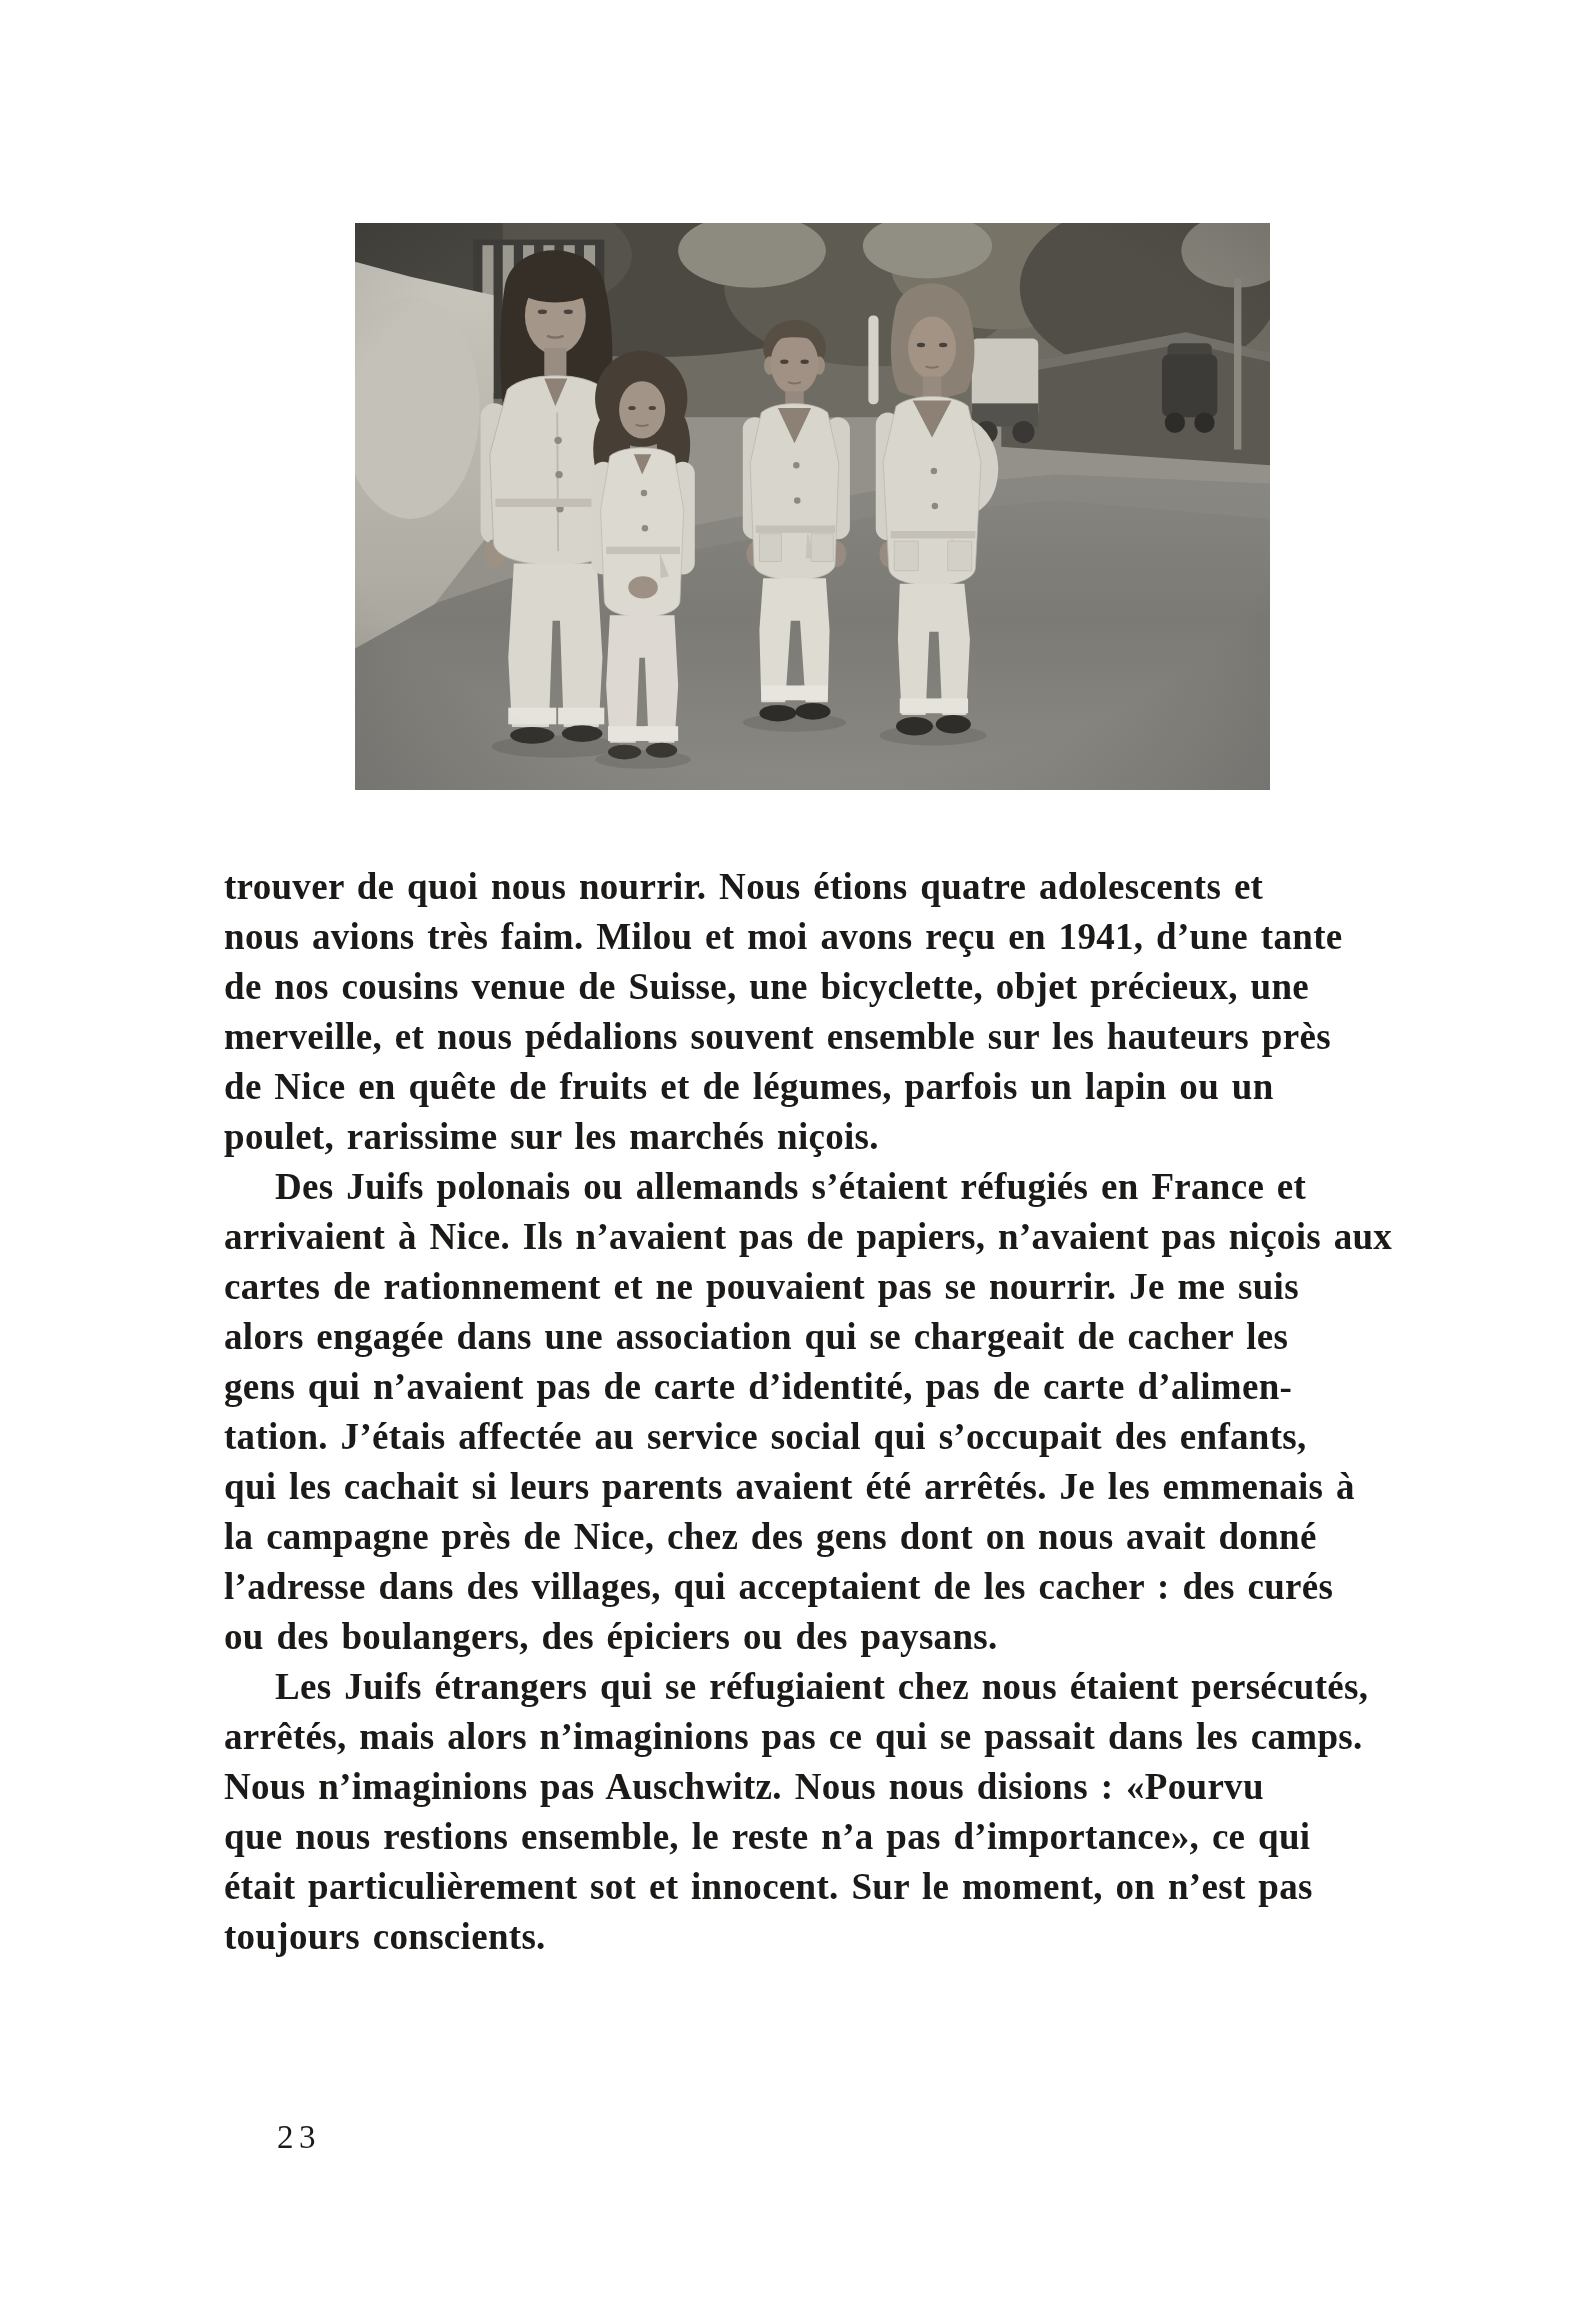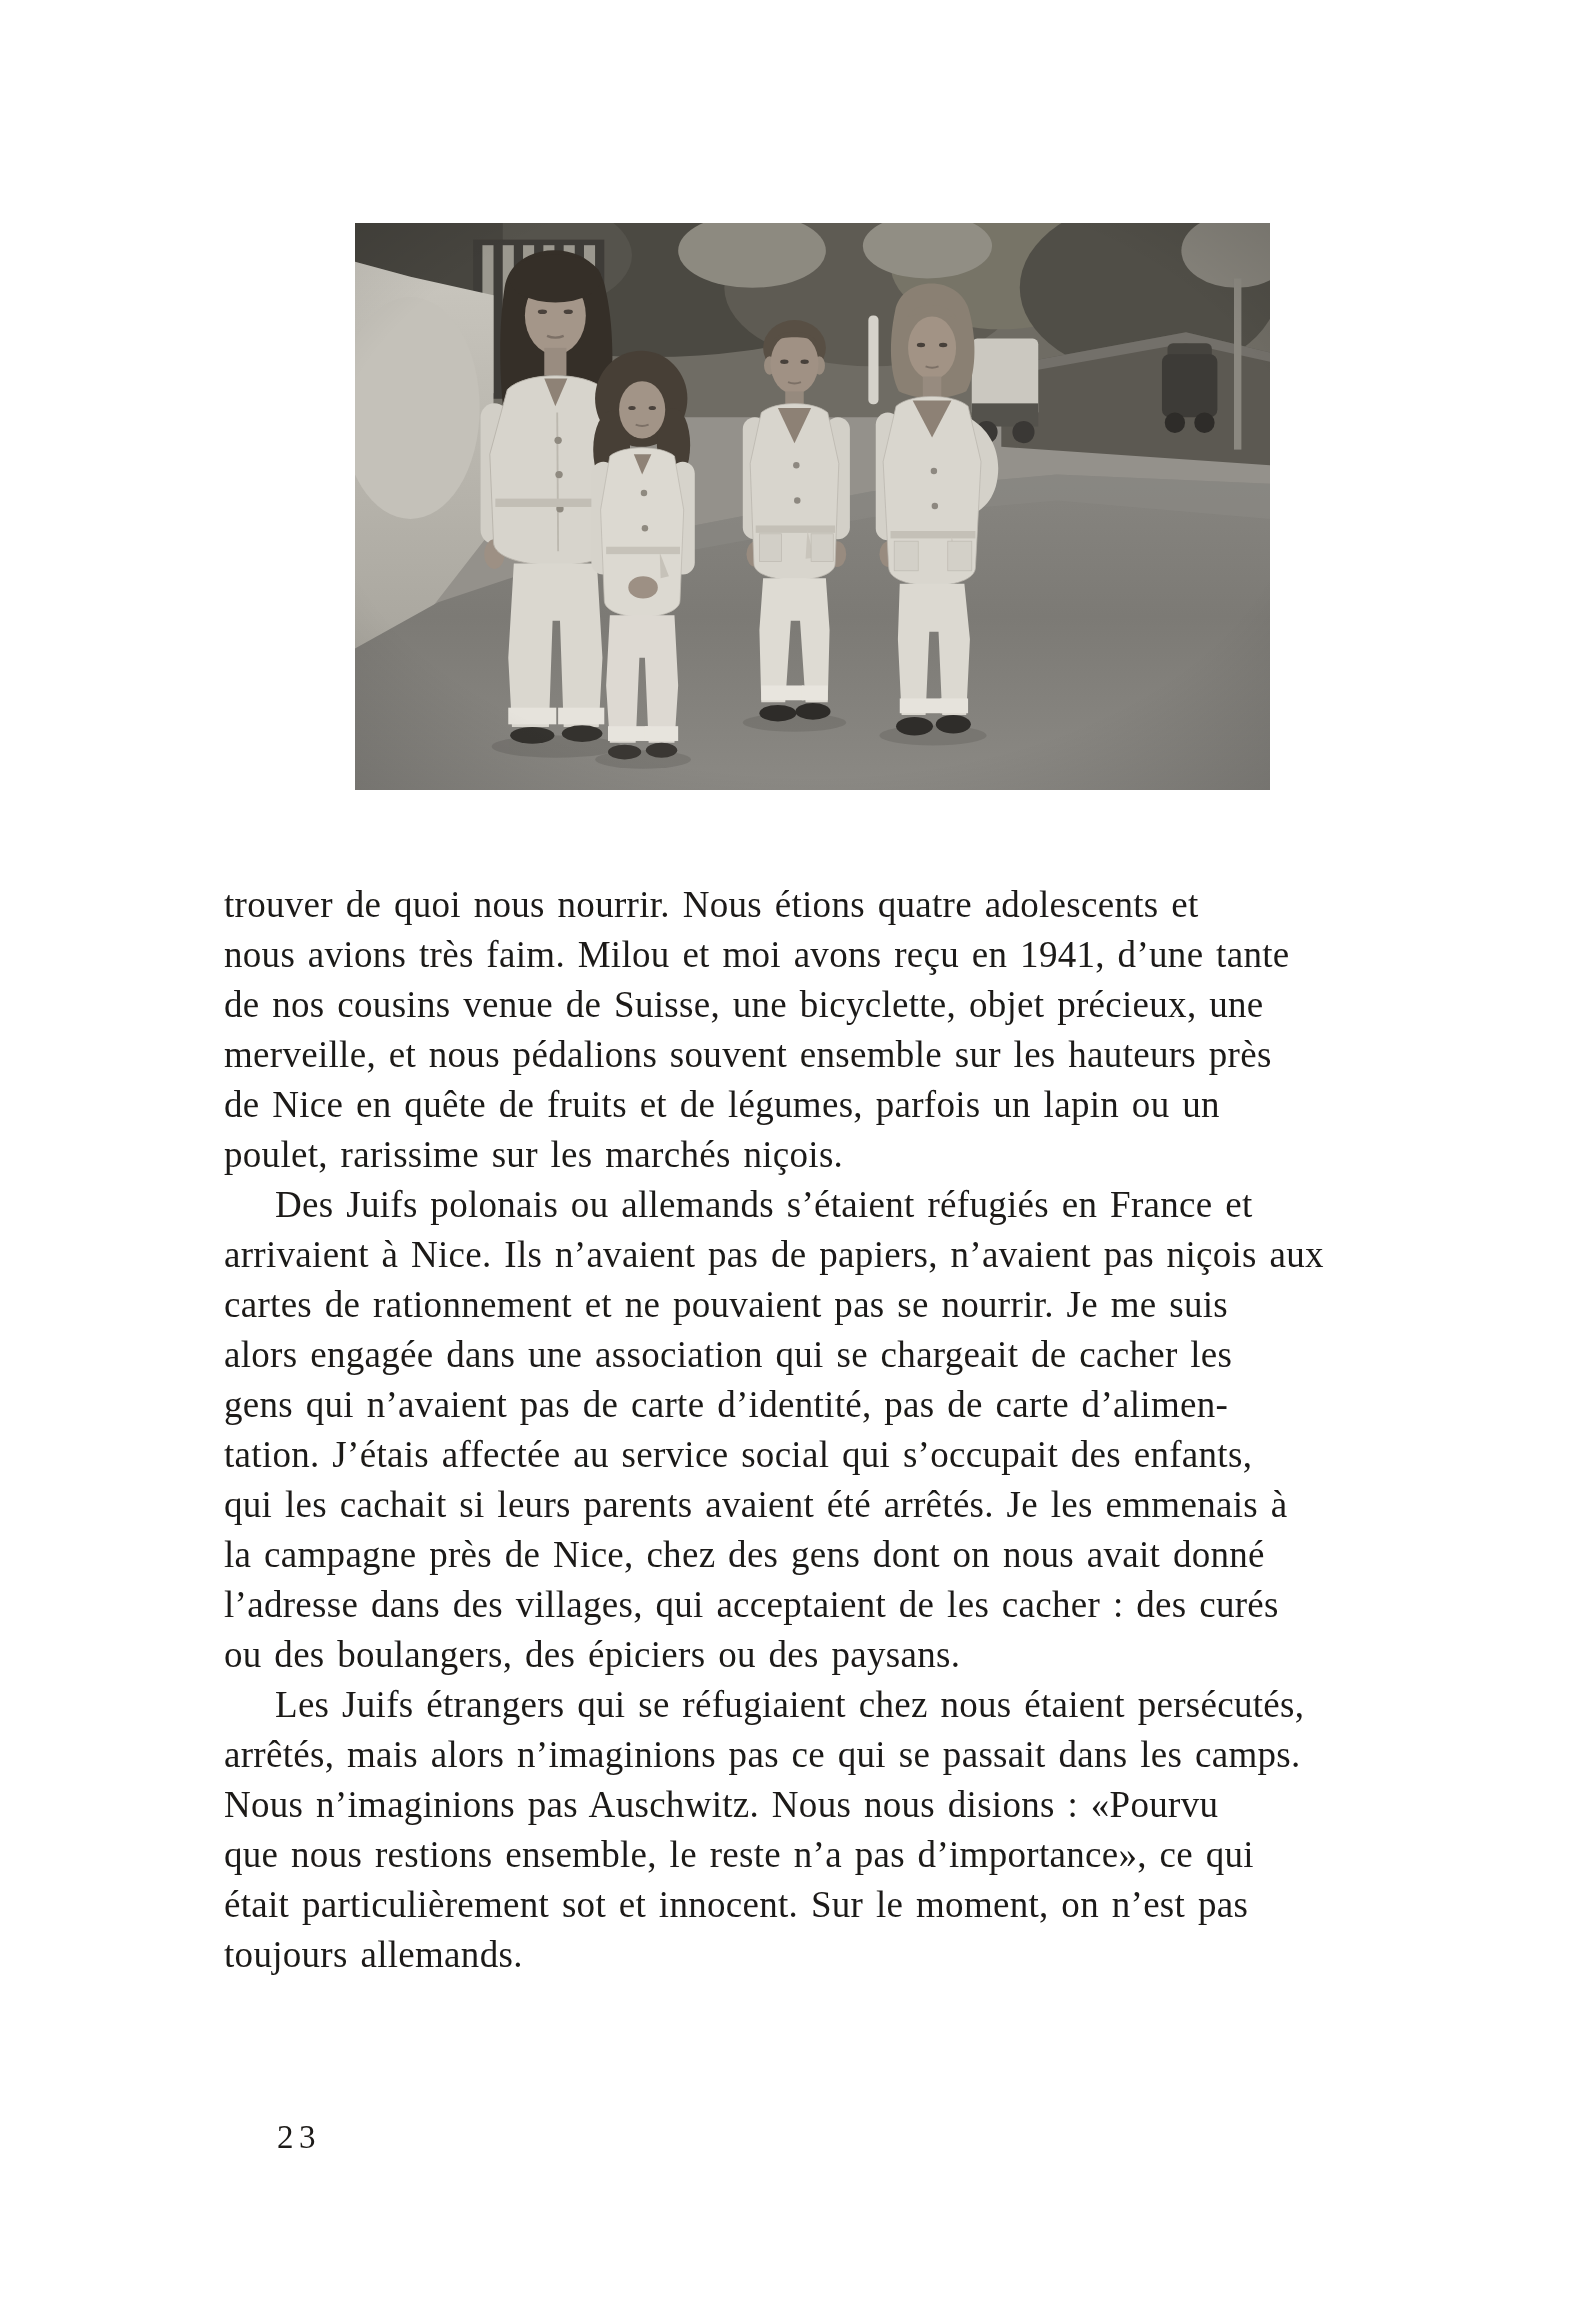--- a/index.html
+++ b/index.html
@@ -23,22 +23,23 @@
     height: 567px;
     margin: 0;
     overflow: hidden;
   }
   .photo-figure svg { display: block; width: 100%; height: 100%; }
 
   
   .text-block {
     position: absolute;
     left: 224px;
-    top: 880px;
+    top: 862px;
     width: 1154px;
+    font-weight: bold;
   }
   .text-block .line {
     font-size: 37px;
     line-height: 50px;
     letter-spacing: 0.3px;
     word-spacing: 3.2px;
     white-space: nowrap;
   }
   .text-block .line.indent { padding-left: 51px; }
 
@@ -258,19 +259,19 @@
       <div class="line">tation. J’étais affectée au service social qui s’occupait des enfants,</div>
       <div class="line">qui les cachait si leurs parents avaient été arrêtés. Je les emmenais à</div>
       <div class="line">la campagne près de Nice, chez des gens dont on nous avait donné</div>
       <div class="line">l’adresse dans des villages, qui acceptaient de les cacher : des curés</div>
       <div class="line">ou des boulangers, des épiciers ou des paysans.</div>
       <div class="line indent">Les Juifs étrangers qui se réfugiaient chez nous étaient persécutés,</div>
       <div class="line">arrêtés, mais alors n’imaginions pas ce qui se passait dans les camps.</div>
       <div class="line">Nous n’imaginions pas Auschwitz. Nous nous disions : «Pourvu</div>
       <div class="line">que nous restions ensemble, le reste n’a pas d’importance», ce qui</div>
       <div class="line">était particulièrement sot et innocent. Sur le moment, on n’est pas</div>
-      <div class="line">toujours allemands.</div>
+      <div class="line">toujours conscients.</div>
     </div>
 
   <div class="page-number">23</div>
 
 </div>
 
 
 </body></html>

